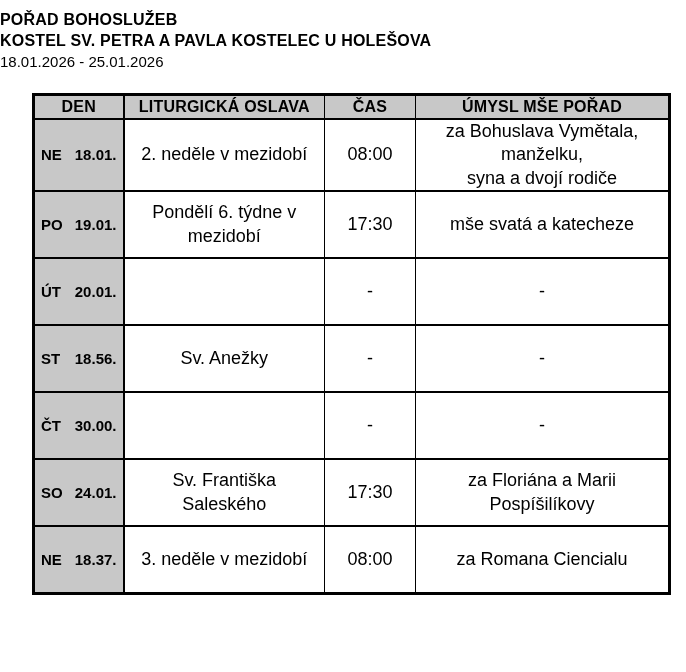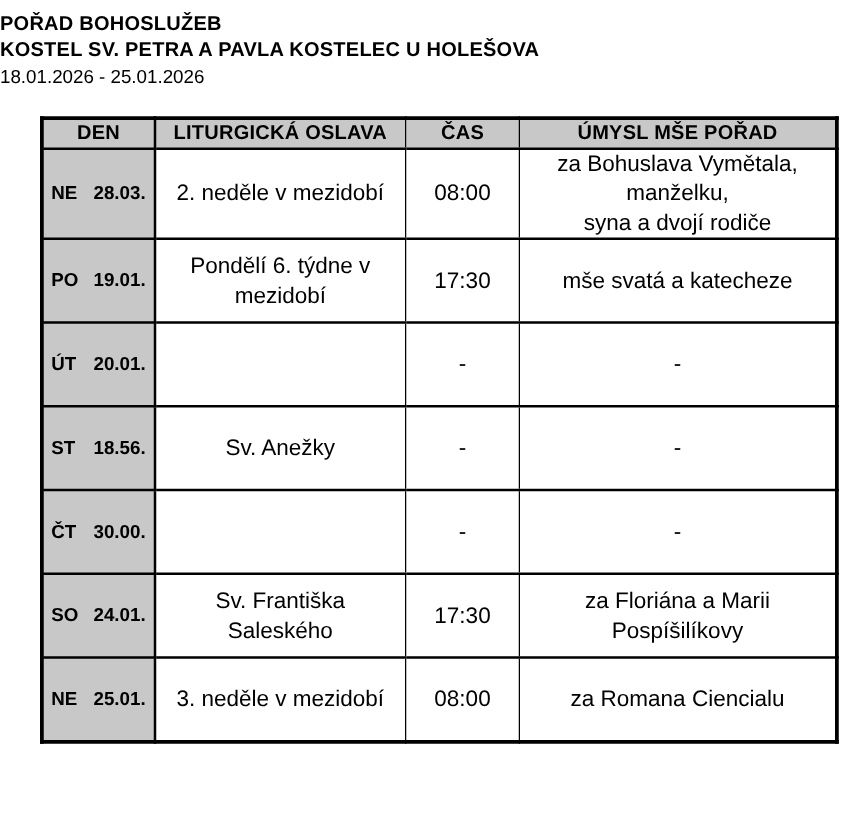--- a/index.html
+++ b/index.html
@@ -81,21 +81,21 @@
       <th>LITURGICKÁ OSLAVA</th>
       <th>ČAS</th>
       <th>ÚMYSL MŠE POŘAD</th>
     </tr>
   </thead>
   <tbody>
       <tr>
     <td class="day">
       <span class="day-wrap">
         <span>NE</span>
-        <span>28.03.</span>
+        <span>18.01.</span>
       </span>
     </td>
     <td class="cel">2. neděle v mezidobí</td>
     <td class="time">08:00</td>
     <td class="int">za Bohuslava Vymětala, manželku,
 syna a dvojí rodiče</td>
   </tr>
       <tr>
     <td class="day">
       <span class="day-wrap">
@@ -149,21 +149,21 @@
       </span>
     </td>
     <td class="cel">Sv. Františka Saleského</td>
     <td class="time">17:30</td>
     <td class="int">za Floriána a Marii Pospíšilíkovy</td>
   </tr>
       <tr>
     <td class="day">
       <span class="day-wrap">
         <span>NE</span>
-        <span>25.01.</span>
+        <span>18.37.</span>
       </span>
     </td>
     <td class="cel">3. neděle v mezidobí</td>
     <td class="time">08:00</td>
     <td class="int">za Romana Ciencialu</td>
   </tr>
     </tbody>
 </table>
 
 </body></html>

